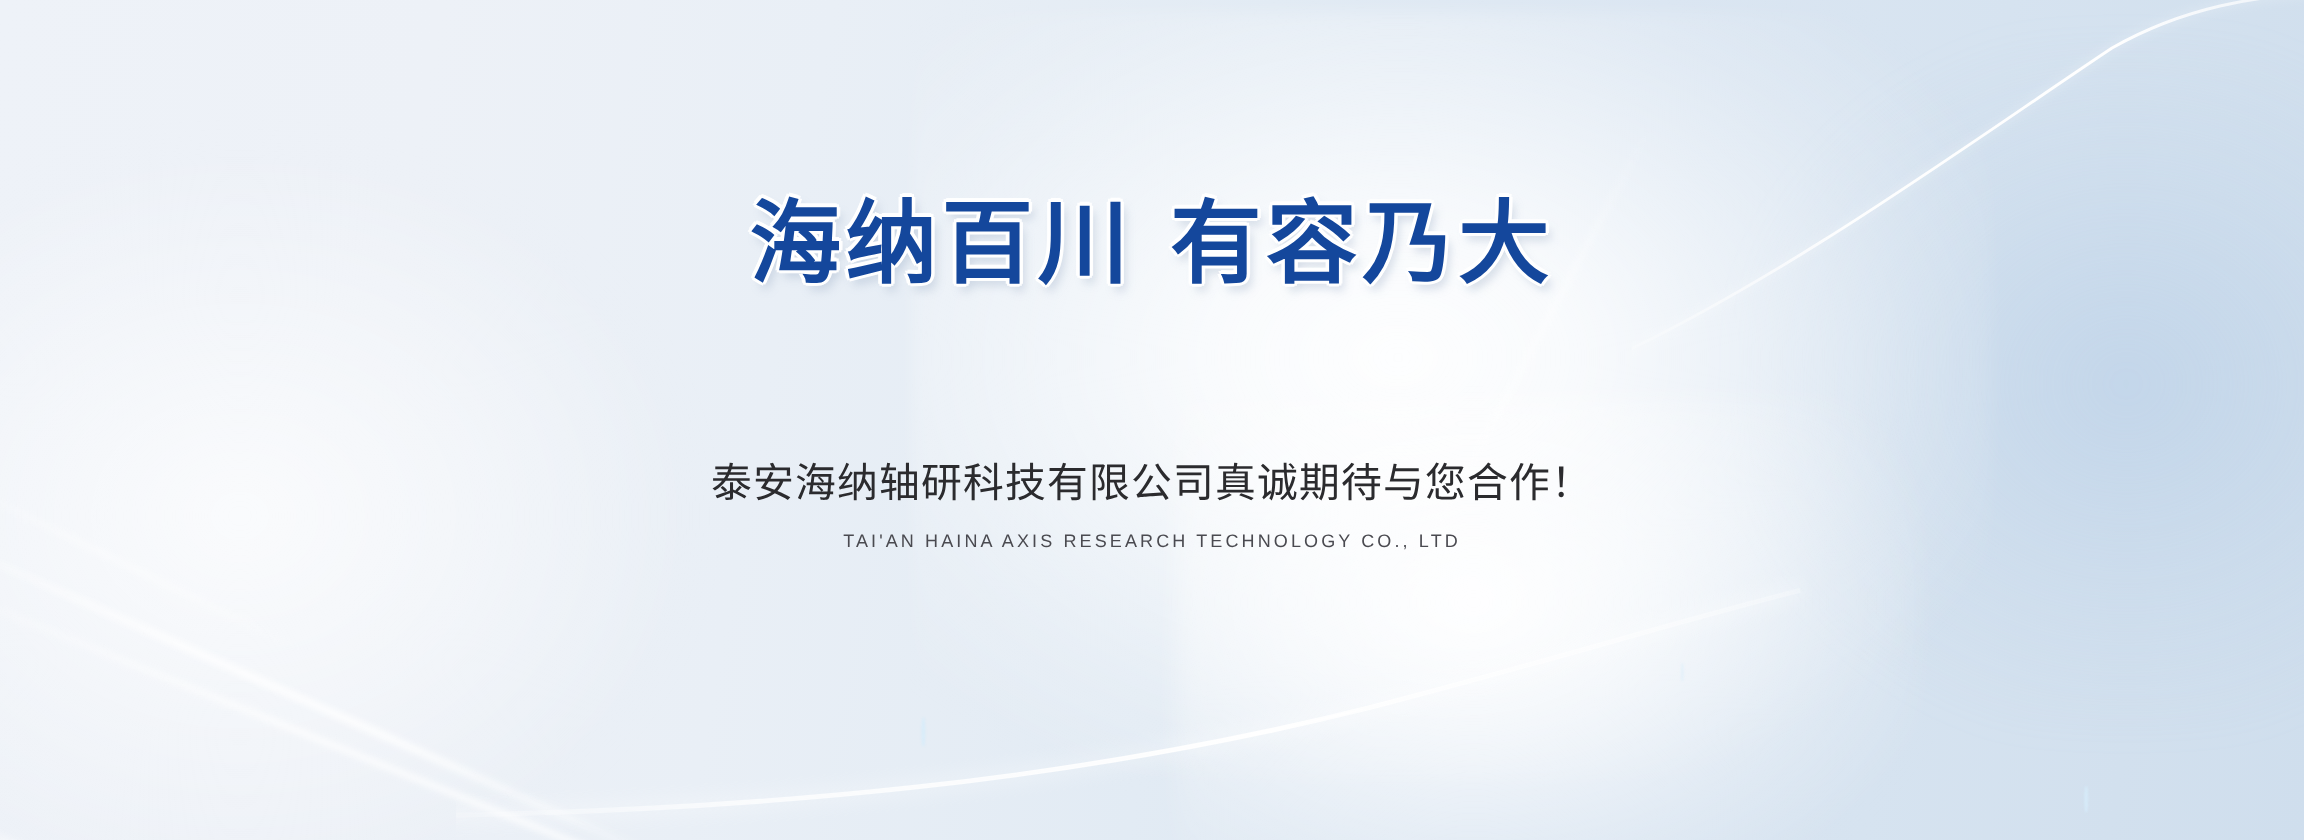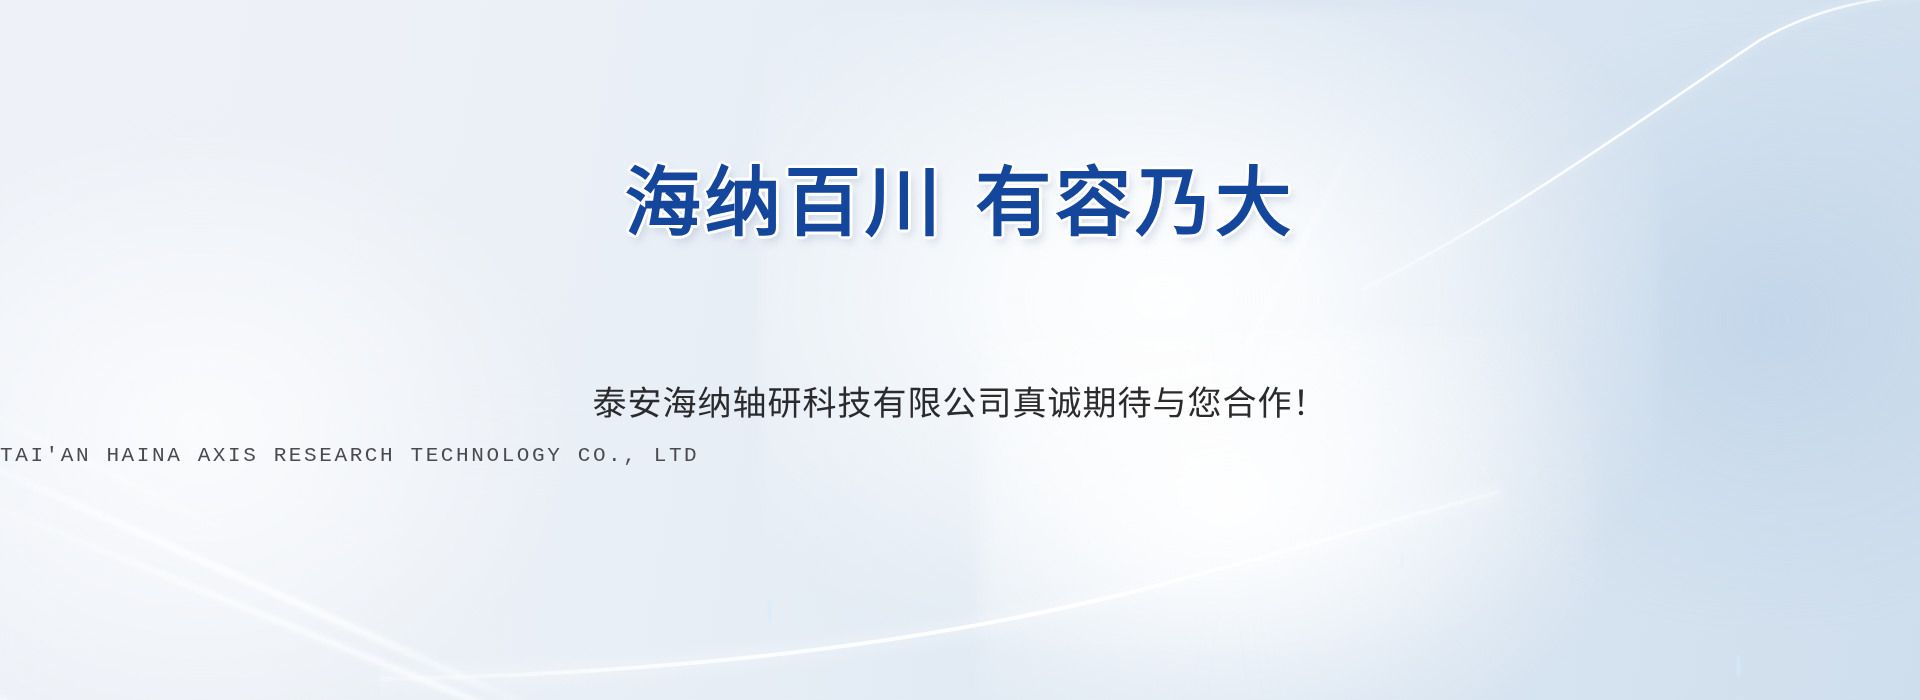--- a/index.html
+++ b/index.html
@@ -181,23 +181,23 @@
     letter-spacing: 1px;
     color: #2b2b2e;
   }
 
   .subtitle-en {
     margin: 0;
     position: absolute;
     top: 442px;
     left: 0;
     right: 0;
-    text-align: left;
-    font-family: Liberation Mono, monospace;
-    font-size: 21px;
+    text-align: center;
+    font-family: Liberation Sans, sans-serif;
+    font-size: 15px;
     font-weight: 400;
     line-height: 1.3;
     letter-spacing: 2.6px;
     color: #4a4a50;
     white-space: pre;
   }
 </style>
 </head>
 <body>
 

